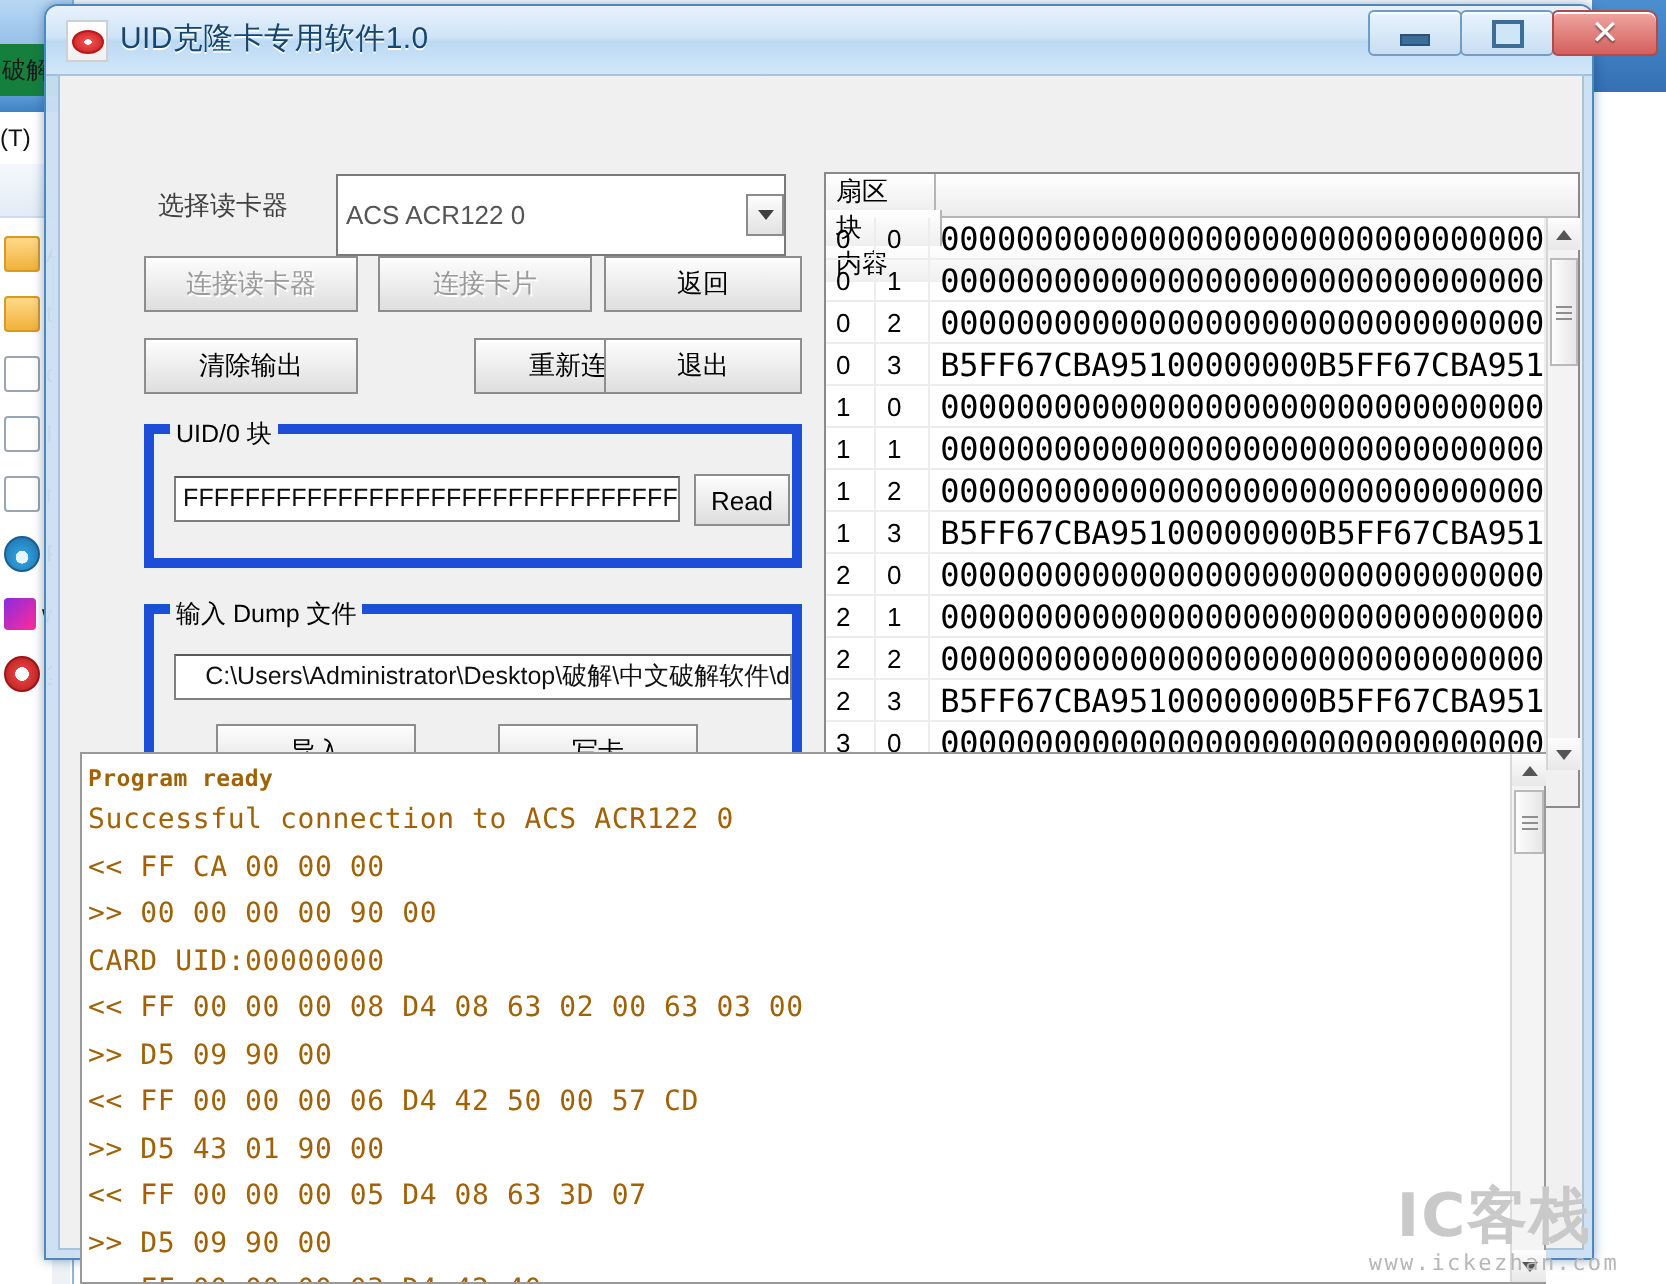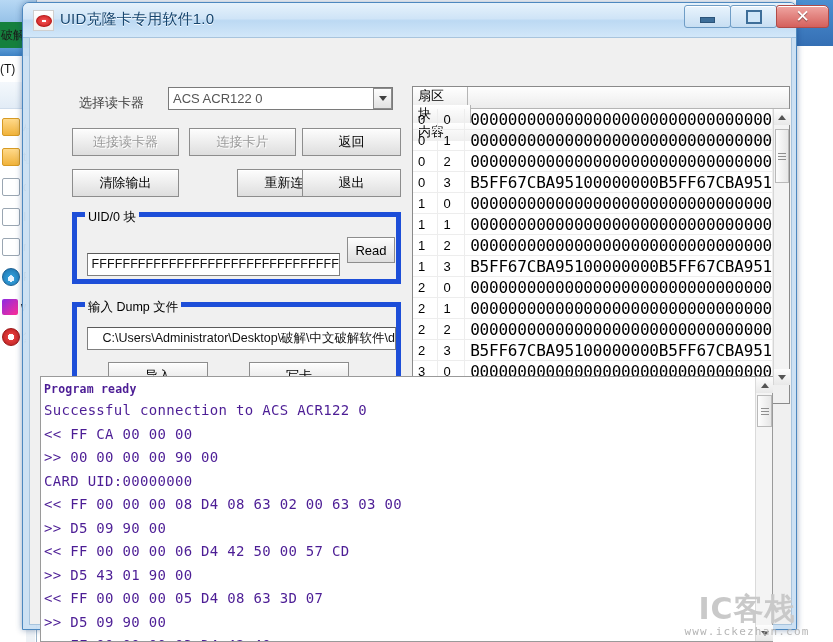--- a/index.html
+++ b/index.html
@@ -78,21 +78,21 @@
 
   #client{position:absolute;left:6px;top:34px;width:763px;height:588px;background:#f0f0f0;
     border:1px solid #a8c4dd;box-sizing:border-box;}
 
   
   #toppanel{position:absolute;left:4px;top:2px;width:752px;height:334px;background:#f0f0f0;}
 
   .lbl{font-size:13px;color:#404040;}
   #reader-label{position:absolute;left:45px;top:54px;}
 
-  #reader-combo{position:absolute;left:134px;top:47px;width:225px;height:23px;
+  #reader-combo{position:absolute;left:134px;top:47px;width:225px;height:41px;
     background:#ffffff;border:1px solid #7a7a7a;box-sizing:border-box;display:flex;align-items:center;}
   #reader-combo .val{flex:1;padding-left:4px;font-size:13px;color:#555;white-space:nowrap;overflow:hidden;}
   #reader-combo .arrowbox{width:19px;height:21px;margin-right:0px;
     background:linear-gradient(to bottom,#fdfdfd,#e2e2e2);border:1px solid #8c8c8c;
     display:flex;align-items:center;justify-content:center;box-sizing:border-box;}
   .caret-dn{width:0;height:0;border-left:4px solid transparent;border-right:4px solid transparent;
     border-top:5px solid #404040;}
 
   .btn{position:absolute;height:28px;background:linear-gradient(to bottom,#fdfdfd,#ececec 55%,#dedede);
     border:1px solid #8d8d8d;font-size:13px;color:#000;display:flex;align-items:center;
@@ -102,21 +102,21 @@
   #btn-connect-card{left:155px;top:88px;width:107px;}
   #btn-back{left:268px;top:88px;width:99px;}
   #btn-clear-output{left:38px;top:129px;width:107px;}
   #btn-reconnect{left:155px;top:129px;width:107px;margin-left:48px;}
   #btn-exit{left:268px;top:129px;width:99px;}
 
   .group{position:absolute;border:5px solid #1d4ed8;box-sizing:border-box;text-align:right;}
   .group > .gtitle{position:absolute;top:-8px;left:8px;background:#f0f0f0;padding:0 3px;
     font-size:12.5px;color:#000;}
   #grp-uid{left:38px;top:172px;width:329px;height:72px;}
-  #uid-input{position:absolute;left:10px;top:36px;width:253px;height:23px;background:#fff;
+  #uid-input{position:absolute;left:10px;top:21px;width:253px;height:23px;background:#fff;
     border:1px solid #7f7f7f;border-top-color:#5a5a5a;box-sizing:border-box;
     font-size:12.5px;color:#111;line-height:21px;padding-left:3px;overflow:hidden;white-space:nowrap;
     font-family:"Liberation Sans","DejaVu Sans",sans-serif;letter-spacing:.1px;}
   #btn-read{position:absolute;left:270px;top:20px;width:48px;height:26px;
     background:linear-gradient(to bottom,#fdfdfd,#ececec 55%,#dedede);
     border:1px solid #8d8d8d;font-size:13px;display:flex;align-items:center;justify-content:center;
     box-sizing:border-box;box-shadow:inset 0 1px 0 #fff;}
 
   #grp-dump{left:38px;top:262px;width:329px;height:94px;}
   #dump-input{position:absolute;left:10px;top:20px;width:309px;height:23px;background:#fff;
@@ -169,21 +169,21 @@
     background:linear-gradient(to bottom,#fdfdfd,#e4e4e4);border:1px solid #b9b9b9;box-sizing:border-box;
     display:flex;align-items:center;justify-content:center;}
   .hgrip{width:7px;height:8px;
     background:repeating-linear-gradient(to right,#8e8e8e 0 1px,transparent 1px 3px);}
   #grid-corner{position:absolute;right:0;bottom:0;width:16px;height:18px;background:#f0f0f0;}
 
   
   #log-wrap{position:absolute;left:40px;top:376px;width:733px;height:266px;
     background:#ffffff;border:1px solid #9a9a9a;box-sizing:border-box;}
   #log-text{position:absolute;left:3px;top:2px;right:18px;bottom:0;overflow:hidden;
-    font-family:"DejaVu Sans Mono","Liberation Mono",monospace;color:#4c1d95;}
+    font-family:"DejaVu Sans Mono","Liberation Mono",monospace;color:#a16207;}
   .logline{font-size:14px;line-height:23.5px;white-space:pre;letter-spacing:.3px;}
   .logline.small{font-size:11.5px;line-height:20px;font-weight:bold;letter-spacing:.2px;}
   #log-vscroll{position:absolute;right:0;top:0;width:17px;bottom:0;background:#f4f4f4;
     border-left:1px solid #dadada;box-sizing:border-box;}
   #log-vthumb{position:absolute;top:18px;left:1px;width:15px;height:32px;
     background:linear-gradient(to right,#fdfdfd,#e6e6e6);border:1px solid #b9b9b9;box-sizing:border-box;
     display:flex;align-items:center;justify-content:center;}
 
   
   #watermark{position:absolute;right:6px;bottom:4px;width:160px;height:52px;

